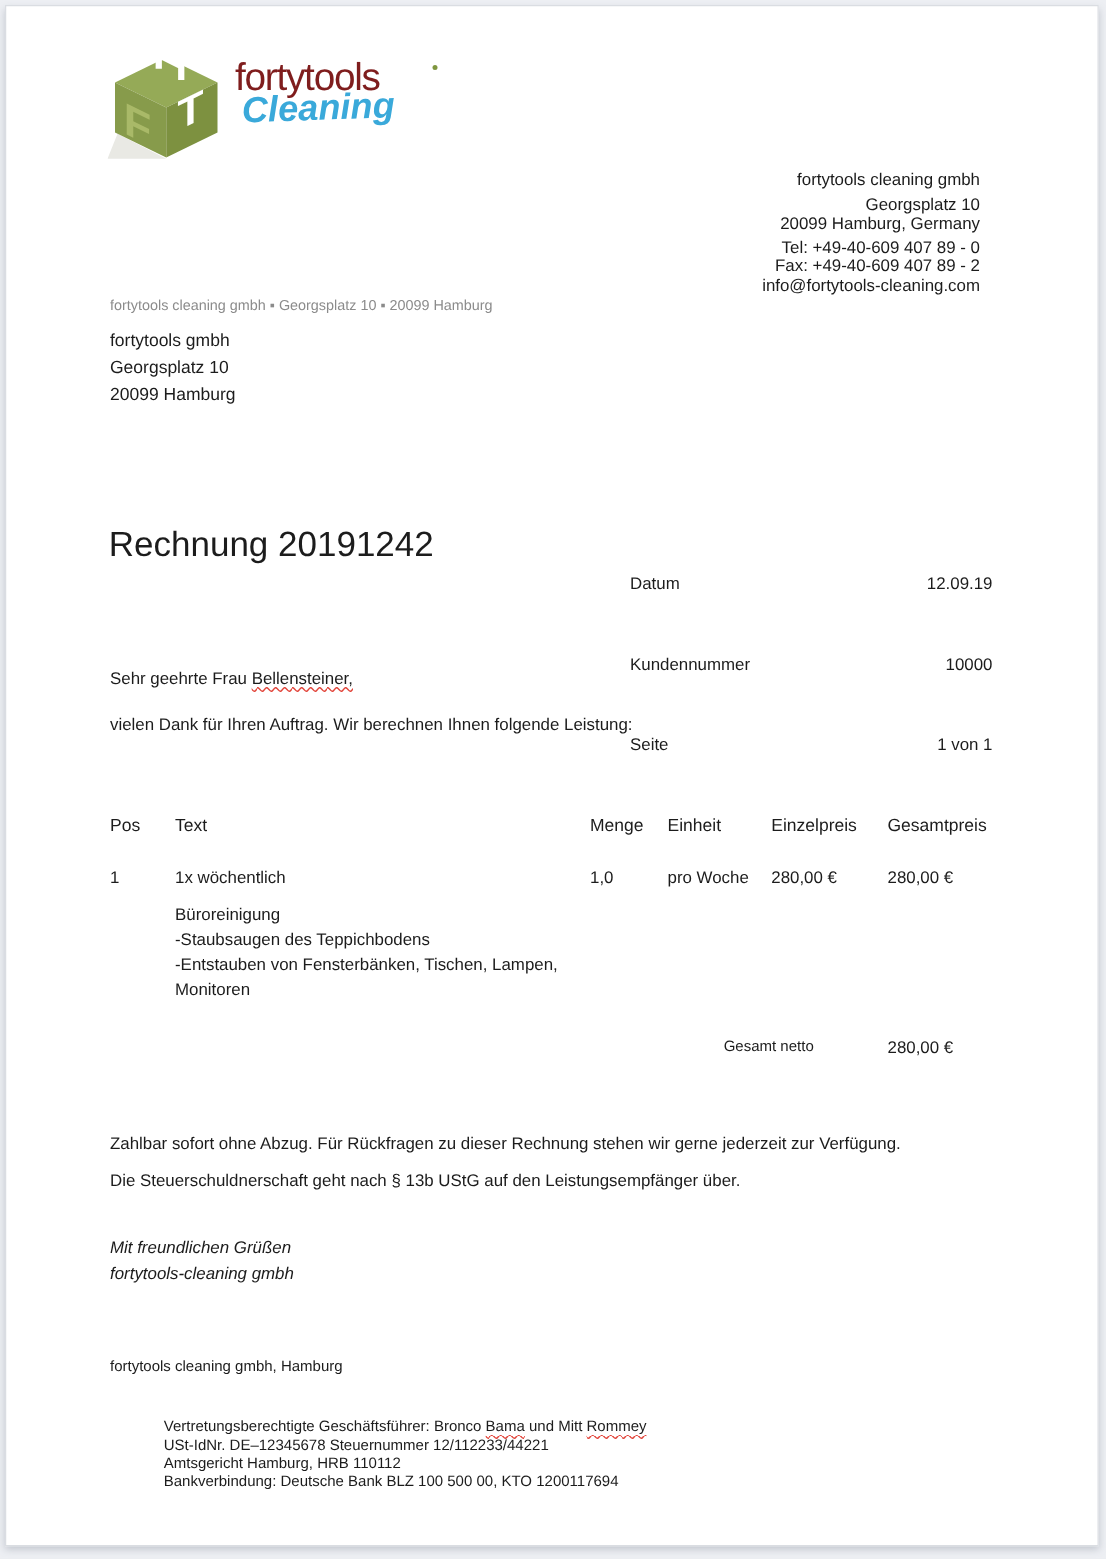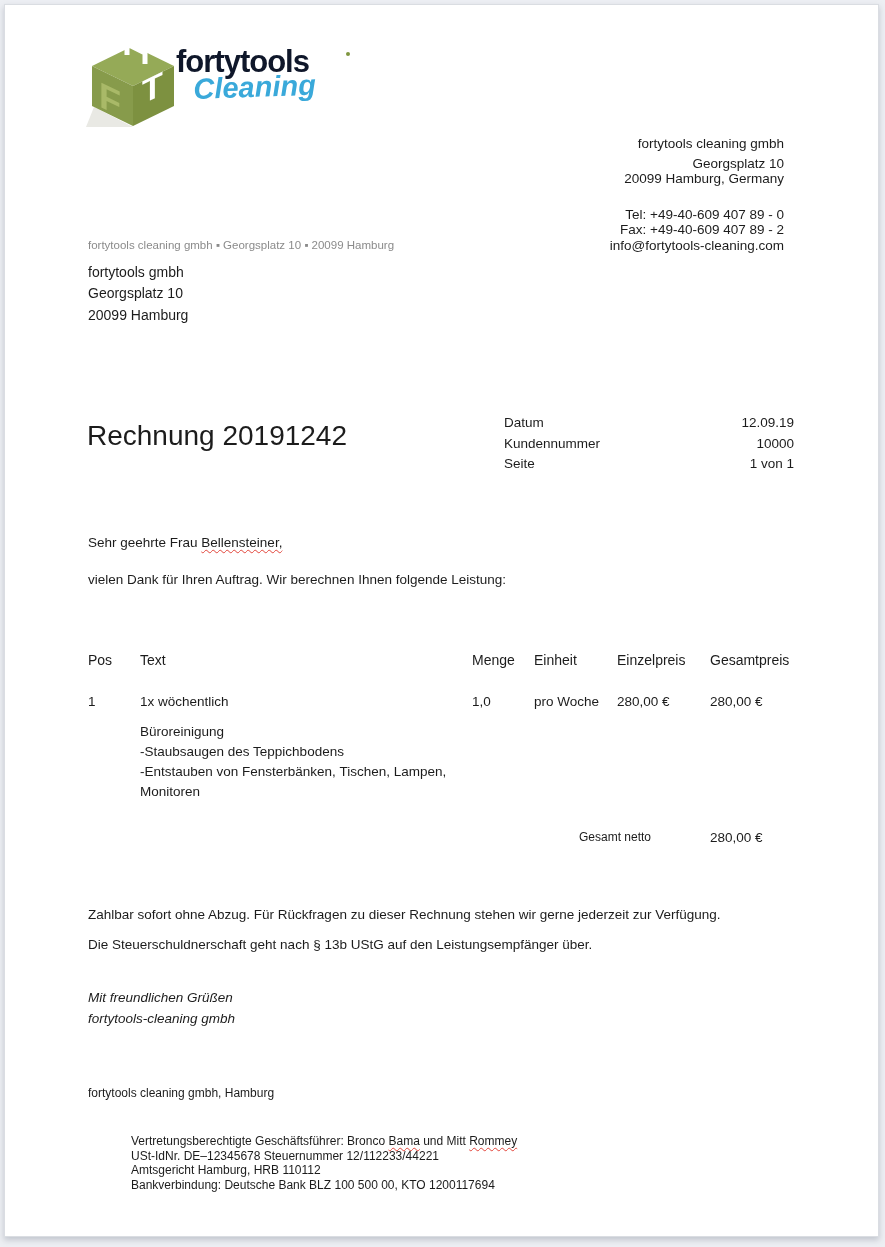--- a/index.html
+++ b/index.html
@@ -9,34 +9,34 @@
     font-family:"Liberation Sans","DejaVu Sans",sans-serif;
   }
   .paper{
     position:absolute;left:4px;top:4px;width:875px;height:1233px;
     background:#ffffff;border:1px solid #dadde2;box-sizing:border-box;
     box-shadow:0 3px 6px rgba(120,128,145,.38);
   }
   .abs{position:absolute;}
   
   .logo-icon{left:86px;top:40px;width:104px;height:88px;}
-  .logo-brand{left:176px;top:44px;font-size:31px;font-weight:700;color:#0f172a;letter-spacing:-1px;}
+  .logo-brand{left:188px;top:44px;font-size:31px;font-weight:400;color:#7f1d1d;letter-spacing:-1px;}
   .tm-dot{left:346px;top:52px;width:4px;height:4px;border-radius:50%;background:#7f963f;}
   .logo-sub{left:194px;top:73px;font-size:29px;font-weight:700;font-style:italic;color:#3aa9da;transform:rotate(-2deg);transform-origin:left bottom;}
   
   .letterhead{right:101px;top:136px;text-align:right;font-size:13.5px;line-height:15.5px;white-space:nowrap;}
   .lh-gap1{margin-top:4px;}
-  .lh-gap2{margin-top:20px;}
+  .lh-gap2{margin-top:3px;}
   
   .sender-line{left:88px;top:239px;font-size:11.5px;color:#8b8b8b;}
   .recipient{left:88px;top:262px;font-size:14px;line-height:21.3px;}
   
   .title{left:87px;top:420px;font-size:28px;font-weight:400;}
   .meta{left:504px;top:413px;width:290px;font-size:13.5px;line-height:20.7px;}
-  .meta-row{display:flex;justify-content:space-between;}
+  .meta-row{display:flex;justify-content:space-between;margin-top:44px;}
   
   .salutation{left:88px;top:535px;font-size:13.5px;}
   .intro{left:88px;top:572px;font-size:13.5px;}
   
   .row{position:absolute;left:0;right:0;height:18px;}
   .row span{position:absolute;white-space:nowrap;}
   .thead{top:652px;font-size:14px;}
   .trow{top:694px;font-size:13.5px;}
   .c-pos{left:88px}.c-text{left:140px}.c-menge{left:472px}.c-einheit{left:534px}.c-ep{left:617px}.c-gp{left:710px}
   .desc{left:140px;top:722px;font-size:13.5px;line-height:20px;white-space:pre-line;}

